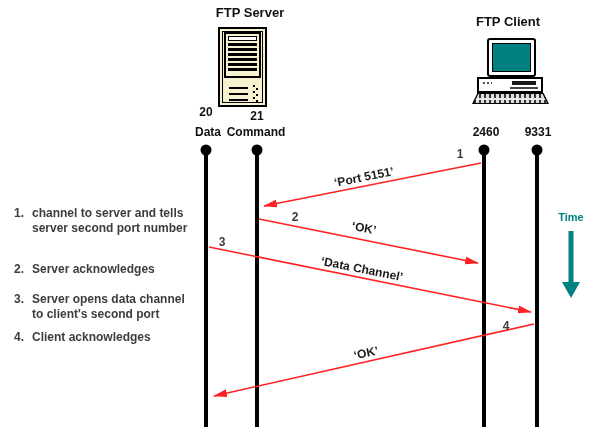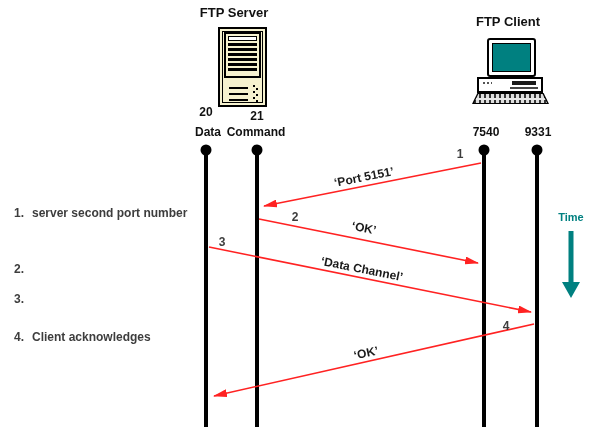--- a/index.html
+++ b/index.html
@@ -83,21 +83,21 @@
     <circle class="endpoint" cx="537" cy="150" r="5.5"></circle>
 
     <line class="redline" x1="481" y1="163" x2="264" y2="206" marker-end="url(#mk-red)"></line>
     <line class="redline" x1="259" y1="219" x2="478" y2="263" marker-end="url(#mk-red)"></line>
     <line class="redline" x1="209" y1="247" x2="531" y2="312" marker-end="url(#mk-red)"></line>
     <line class="redline" x1="534" y1="324" x2="214" y2="396" marker-end="url(#mk-red)"></line>
 
     <path class="timearrow" d="M568.5 231 L573.5 231 L573.5 282 L580 282 L571 298 L562 282 L568.5 282 Z"></path>
   </svg>
 
-  <div class="ctr hdr" style="left:234px;top:5px">FTP Server</div>
+  <div class="ctr hdr" style="left:250px;top:5px">FTP Server</div>
   <div class="ctr hdr" style="left:508px;top:14px">FTP Client</div>
 
   <div class="server-icon">
     <div class="server-frame"></div>
     <div class="server-bays">
       <div class="bay-slot"></div>
       <div class="bay-bar"></div>
       <div class="bay-bar"></div>
       <div class="bay-bar"></div>
       <div class="bay-bar"></div>
@@ -124,44 +124,52 @@
     <div class="base-floppy2"></div>
   </div>
   <div class="client-kbd">
     <div class="client-kbd-keys"></div>
   </div>
 
   <div class="ctr portlbl" style="left:206px;top:105px">20</div>
   <div class="ctr portlbl" style="left:257px;top:109px">21</div>
   <div class="ctr portlbl" style="left:208px;top:125px">Data</div>
   <div class="ctr portlbl" style="left:256px;top:125px">Command</div>
-  <div class="ctr portlbl" style="left:486px;top:125px">7540</div>
+  <div class="ctr portlbl" style="left:486px;top:125px">2460</div>
   <div class="ctr portlbl" style="left:538px;top:125px">9331</div>
 
   <div class="msg" style="left:364px;top:177px;--r:-11.3deg">‘Port 5151’</div>
   <div class="msg" style="left:364px;top:228px;--r:11.3deg">‘OK’</div>
   <div class="msg" style="left:362px;top:269px;--r:11.3deg">‘Data Channel’</div>
   <div class="msg" style="left:366px;top:353px;--r:-12deg">‘OK’</div>
 
   <div class="stepnum" style="left:460px;top:154px">1</div>
   <div class="stepnum" style="left:295px;top:217px">2</div>
   <div class="stepnum" style="left:222px;top:242px">3</div>
   <div class="stepnum" style="left:506px;top:326px">4</div>
 
   <div class="note" style="top:206px">
     <span class="note-num">1.</span>
     <span class="note-lines">
+      <span class="nl">channel to server and tells</span>
       <span class="nl">server second port number</span>
     </span>
   </div>
   <div class="note" style="top:262px">
     <span class="note-num">2.</span>
+    <span class="note-lines">
+      <span class="nl">Server acknowledges</span>
+    </span>
   </div>
   <div class="note" style="top:292px">
     <span class="note-num">3.</span>
+    <span class="note-lines">
+      <span class="nl">Server opens data channel</span>
+      <span class="nl">to client's second port</span>
+    </span>
   </div>
   <div class="note" style="top:330px">
     <span class="note-num">4.</span>
     <span class="note-lines">
       <span class="nl">Client acknowledges</span>
     </span>
   </div>
 
   <div class="ctr time-lbl" style="left:571px;top:211px">Time</div>
 

